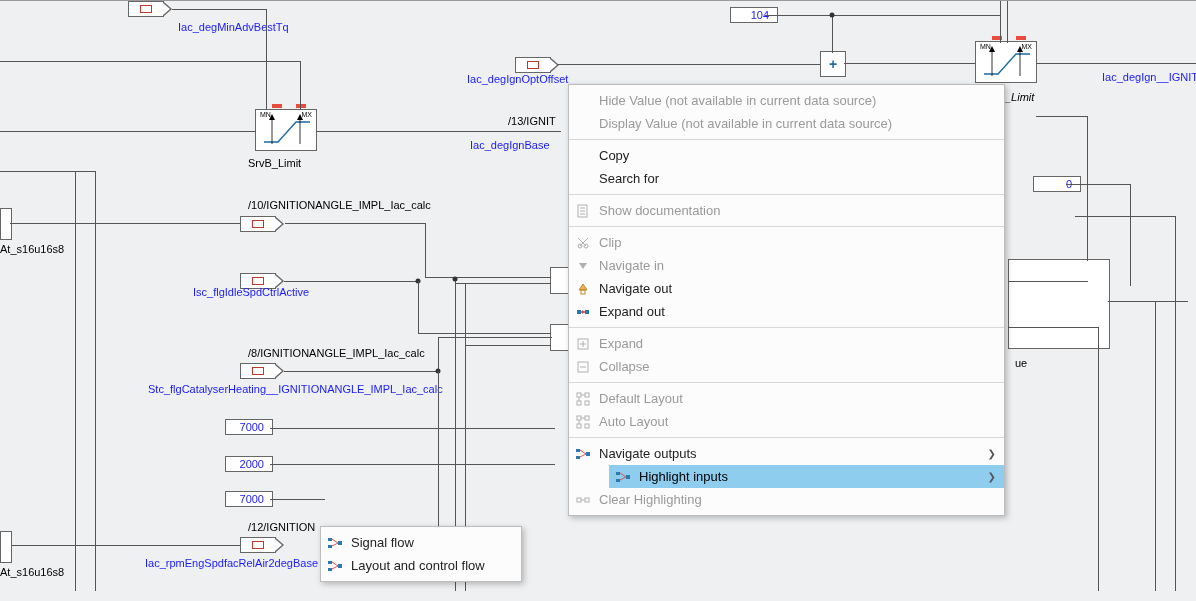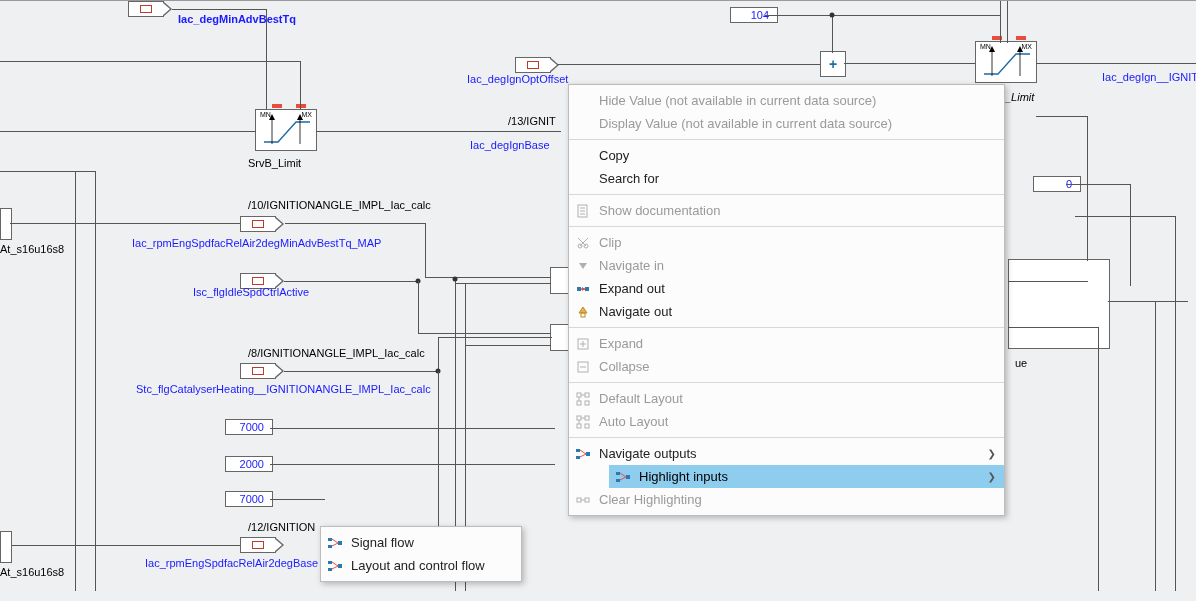--- a/index.html
+++ b/index.html
@@ -205,21 +205,21 @@
   <div class="label black" style="left:1015px; top:356px;">ue</div>
   <div class="wire v" style="left:1155px; top:300px; height:290px;"></div>
   <div class="wire v" style="left:1175px; top:215px; height:375px;"></div>
   <div class="wire h" style="left:1075px; top:215px; width:100px;"></div>
   <div class="wire h" style="left:1008px; top:326px; width:90px;"></div>
   <div class="wire v" style="left:1098px; top:326px; height:264px;"></div>
 
   <div class="port-block arrow-right" style="left:128px; top:0px;">
       <div class="port-inner"></div>
     </div>
-  <div class="label" style="left:178px; top:12px;font-weight:bold;">Iac_degMinAdvBestTq</div>
+  <div class="label" style="left:178px; top:20px;">Iac_degMinAdvBestTq</div>
   <div class="wire h" style="left:172px; top:8px; width:95px;"></div>
   <div class="wire v" style="left:266px; top:8px; height:100px;"></div>
 
   <div class="limit-block" style="left:255px; top:108px;">
     <span class="mn">MN</span>
     <span class="mx">MX</span>
     <svg viewBox="0 0 60 40">
       <polyline points="8,32 22,32 40,12 54,12" fill="none" stroke="#1a6aa3" stroke-width="1.3"></polyline>
       <line x1="16" y1="6" x2="16" y2="34" stroke="#000" stroke-width="0.8"></line>
       <line x1="44" y1="6" x2="44" y2="34" stroke="#000" stroke-width="0.8"></line>
@@ -248,21 +248,20 @@
   <div class="wire v" style="left:95px; top:170px; height:420px;"></div>
   <div class="wire h" style="left:0px; top:170px; width:95px;"></div>
 
   <div class="white-rect" style="left:0; top:207px; width:10px; height:30px;"></div>
   <div class="label black" style="left:0px; top:242px;">At_s16u16s8</div>
 
   <div class="label black" style="left:248px; top:198px;">/10/IGNITIONANGLE_IMPL_Iac_calc</div>
   <div class="port-block arrow-right" style="left:240px; top:215px;">
       <div class="port-inner"></div>
     </div>
-  <div class="label" style="left:132px; top:236px;">Iac_rpmEngSpdfacRelAir2degMinAdvBestTq_MAP</div>
   <div class="wire h" style="left:10px; top:222px; width:230px;"></div>
   <div class="wire h" style="left:285px; top:222px; width:140px;"></div>
   <div class="wire v" style="left:425px; top:222px; height:55px;"></div>
   <div class="wire h" style="left:425px; top:276px; width:125px;"></div>
 
   <div class="port-block arrow-right" style="left:240px; top:272px;">
       <div class="port-inner"></div>
     </div>
   <div class="label" style="left:193px; top:285px;">Isc_flgIdleSpdCtrlActive</div>
   <div class="wire h" style="left:284px; top:280px; width:135px;"></div>
@@ -270,21 +269,21 @@
   <div class="wire v" style="left:418px; top:280px; height:52px;"></div>
   <div class="wire h" style="left:418px; top:332px; width:140px;"></div>
 
   <div class="white-rect" style="left:550px; top:266px; width:18px; height:25px;"></div>
   <div class="white-rect" style="left:550px; top:323px; width:18px; height:25px;"></div>
 
   <div class="label black" style="left:248px; top:346px;">/8/IGNITIONANGLE_IMPL_Iac_calc</div>
   <div class="port-block arrow-right" style="left:240px; top:362px;">
       <div class="port-inner"></div>
     </div>
-  <div class="label" style="left:136px; top:382px;">Stc_flgCatalyserHeating__IGNITIONANGLE_IMPL_Iac_calc</div>
+  <div class="label" style="left:148px; top:382px;">Stc_flgCatalyserHeating__IGNITIONANGLE_IMPL_Iac_calc</div>
   <div class="wire h" style="left:284px; top:370px; width:155px;"></div>
   <div class="wire v" style="left:438px; top:336px; height:34px;"></div>
   <div class="wire h" style="left:438px; top:336px; width:114px;"></div>
   <div class="node" style="left:438px; top:370px;"></div>
   <div class="wire v" style="left:438px; top:370px; height:210px;"></div>
 
   <div class="wire v" style="left:455px; top:278px; height:312px;"></div>
   <div class="node" style="left:455px; top:278px;"></div>
   <div class="wire v" style="left:465px; top:282px; height:308px;"></div>
   <div class="wire h" style="left:455px; top:282px; width:96px;"></div>
@@ -355,36 +354,36 @@
       <span class="icon">
         <svg class="ico" viewBox="0 0 16 16">
           <polygon points="8,11 4,5 12,5" fill="#b0b0b0"></polygon>
         </svg>
       </span>
       <span>Navigate in</span>
     </div>
     <div class="menu-item">
       <span class="icon">
         <svg class="ico" viewBox="0 0 16 16">
+          <polygon points="8,3 12,9 4,9" fill="#f0ad4e" stroke="#c08a2e"></polygon>
+          <rect x="6" y="9" width="4" height="4" fill="none" stroke="#c08a2e"></rect>
+        </svg>
+      </span>
+      <span>Navigate out</span>
+    </div>
+    <div class="menu-item">
+      <span class="icon">
+        <svg class="ico" viewBox="0 0 16 16">
           <rect x="2" y="6" width="4" height="4" fill="#2a7ab0"></rect>
           <rect x="10" y="6" width="4" height="4" fill="#2a7ab0"></rect>
           <line x1="6" y1="8" x2="10" y2="8" stroke="#d9534f" stroke-width="1.5"></line>
           <polygon points="10,8 7,6 7,10" fill="#d9534f"></polygon>
         </svg>
       </span>
       <span>Expand out</span>
-    </div>
-    <div class="menu-item">
-      <span class="icon">
-        <svg class="ico" viewBox="0 0 16 16">
-          <polygon points="8,3 12,9 4,9" fill="#f0ad4e" stroke="#c08a2e"></polygon>
-          <rect x="6" y="9" width="4" height="4" fill="none" stroke="#c08a2e"></rect>
-        </svg>
-      </span>
-      <span>Navigate out</span>
     </div>
     <div class="menu-sep"></div>
     <div class="menu-item disabled">
       <span class="icon">
         <svg class="ico" viewBox="0 0 16 16">
           <rect x="3" y="3" width="10" height="10" fill="none" stroke="#b0b0b0"></rect>
           <line x1="8" y1="5" x2="8" y2="11" stroke="#b0b0b0"></line>
           <line x1="5" y1="8" x2="11" y2="8" stroke="#b0b0b0"></line>
         </svg>
       </span>

